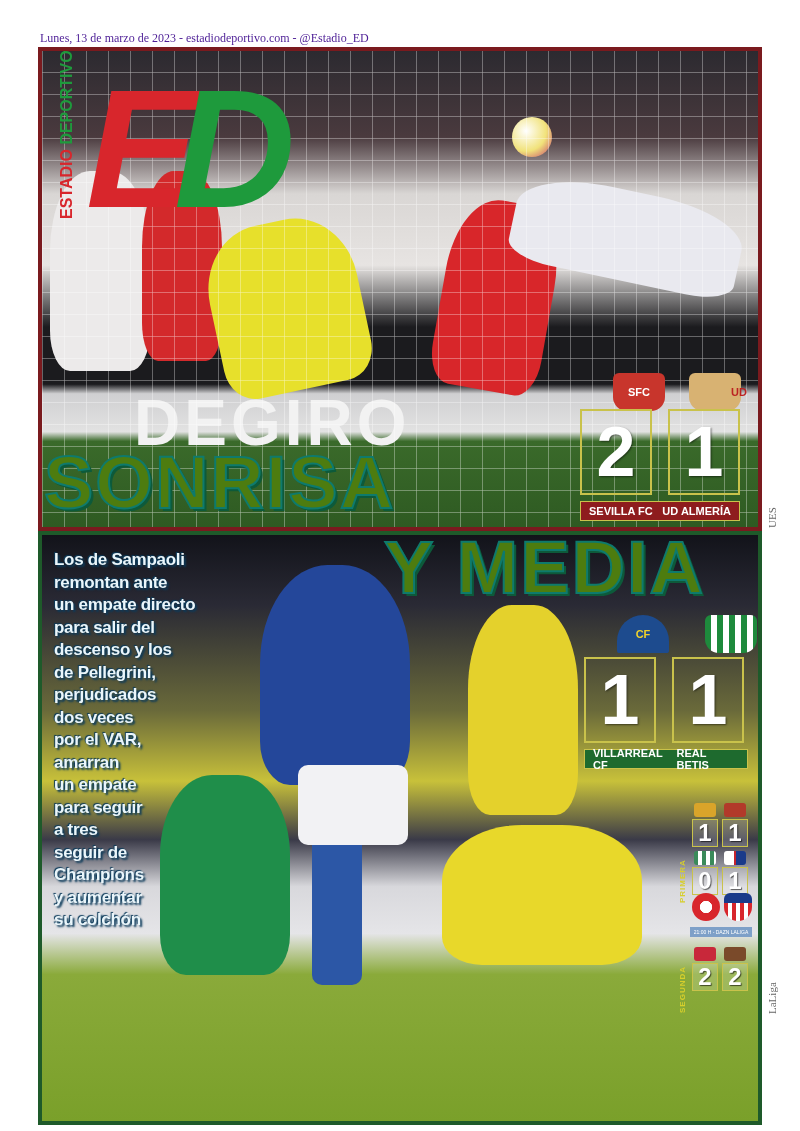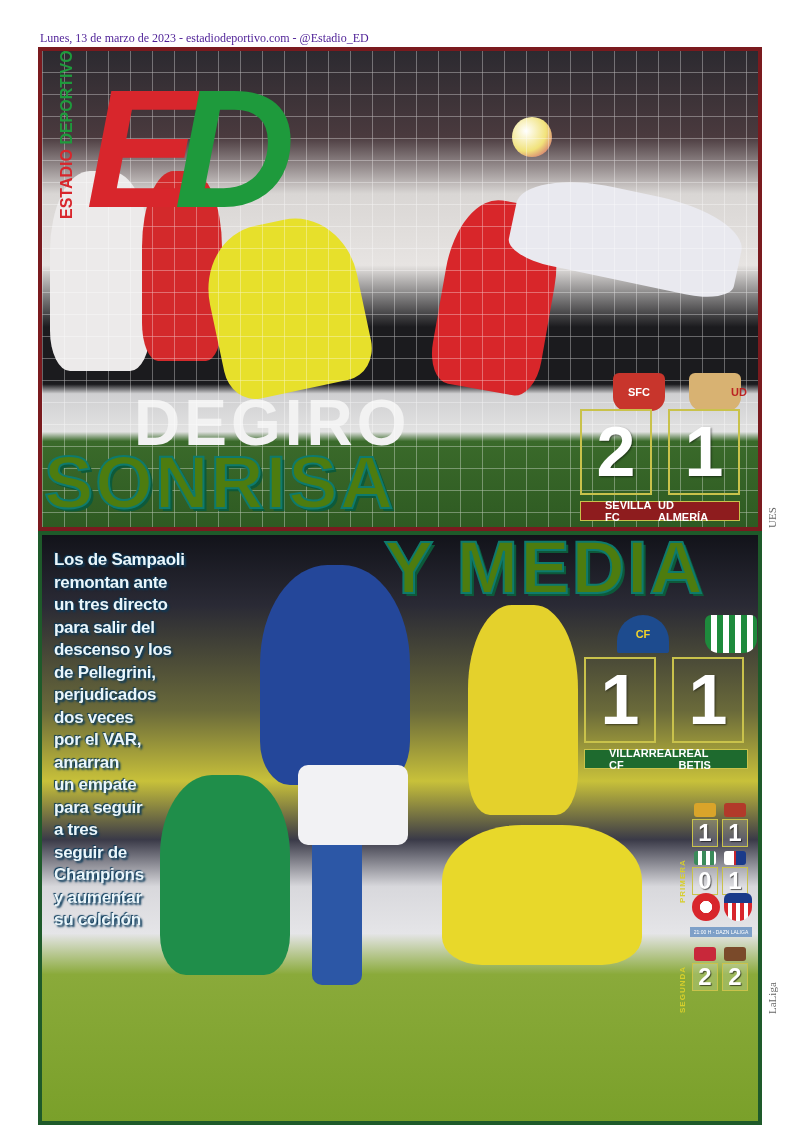--- a/index.html
+++ b/index.html
@@ -72,21 +72,21 @@
   .score-block { position: absolute; }
   .crest { position: absolute; width: 52px; height: 38px; border-radius: 6px 6px 14px 14px; display:flex; align-items:center; justify-content:center; font-size: 11px; font-weight: bold; margin-left: 25px; }
   .score-box {
     position: absolute; width: 72px; height: 86px; border: 2px solid #c9c24b;
     display: flex; align-items: center; justify-content: center;
     font-family: "Liberation Sans", sans-serif; font-weight: bold; font-size: 70px; color: #fff;
     text-shadow: 1px 1px 2px rgba(0,0,0,0.5);
   }
   .names-bar {
     position: absolute; height: 20px; display: flex; justify-content: space-between; align-items: center;
-    padding: 0 24px; font-size: 11px; font-weight: bold; color: #fff; border: 1px solid #c9c24b;
+    padding: 0 8px; font-size: 11px; font-weight: bold; color: #fff; border: 1px solid #c9c24b;
   }
 
   
   .panel-bottom {
     position: absolute; left: 38px; top: 531px; width: 724px; height: 594px;
     background: #1e5a2a; padding: 4px;
   }
   .photo-bottom {
     position: relative; width: 100%; height: 100%; overflow: hidden;
     background:
@@ -173,21 +173,21 @@
     <div class="fig yellow-a"></div>
     <div class="fig keeper2"></div>
     <div class="fig yellow-b"></div>
     <div class="fig legs"></div>
     <div class="fig blue"></div>
     <div class="fig shorts"></div>
 
     <div class="body-copy">
       <span>Los de Sampaoli</span>
       <span>remontan ante</span>
-      <span>un tres directo</span>
+      <span>un empate directo</span>
       <span>para salir del</span>
       <span>descenso y los</span>
       <span>de Pellegrini,</span>
       <span>perjudicados</span>
       <span>dos veces</span>
       <span>por el VAR,</span>
       <span>amarran</span>
       <span>un empate</span>
       <span>para seguir</span>
       <span>a tres</span>

